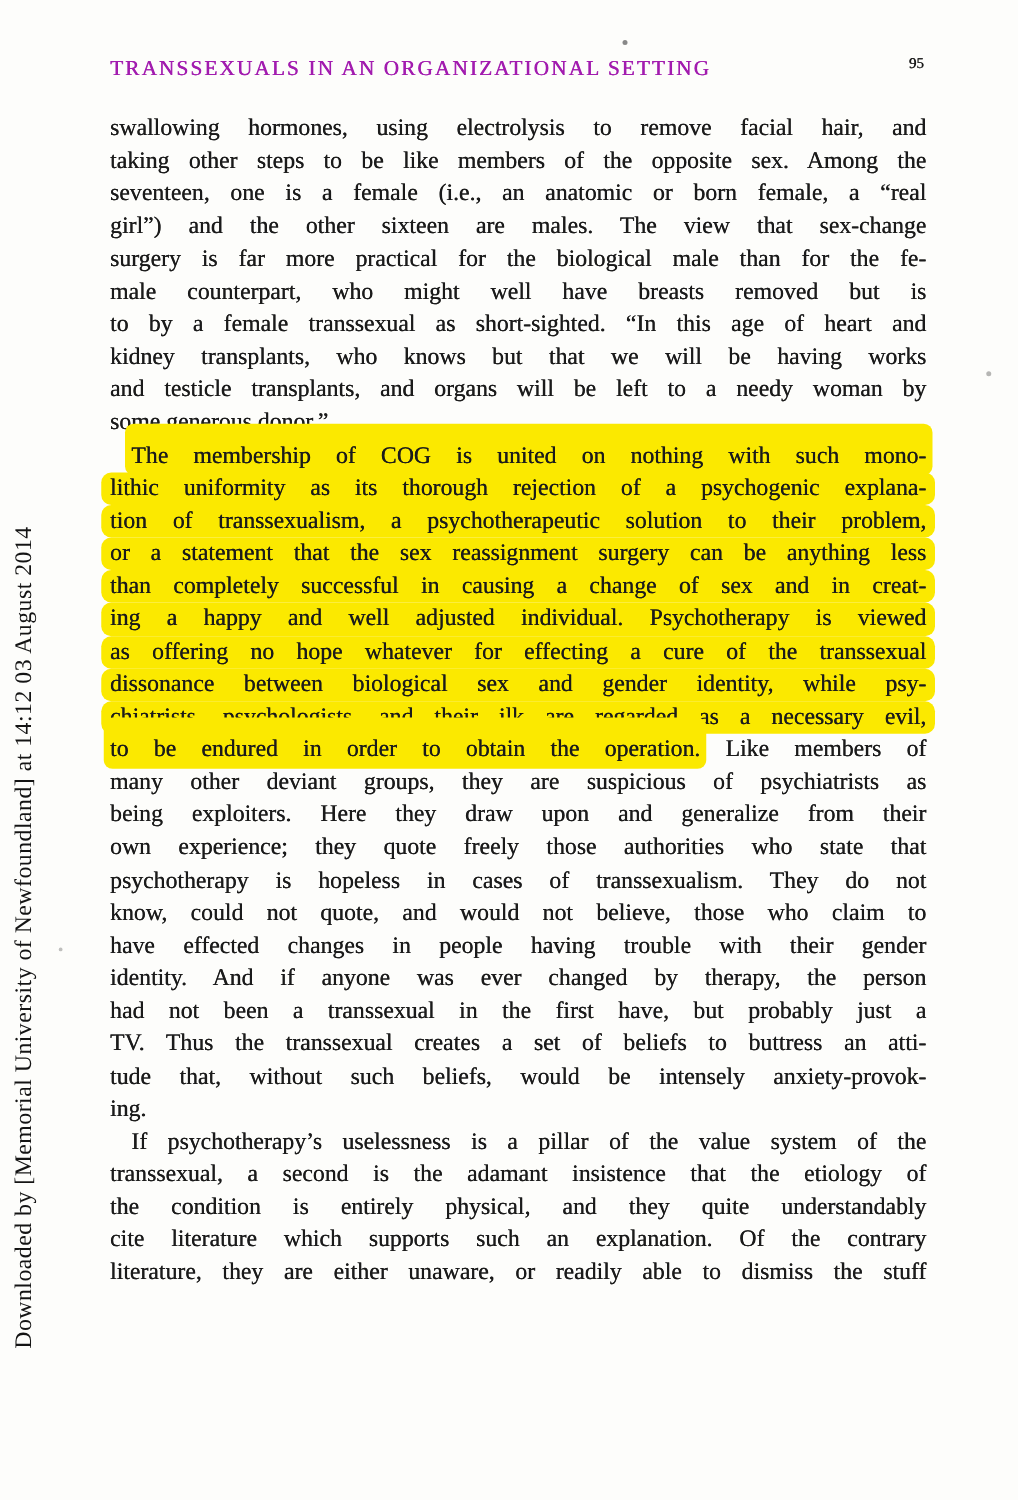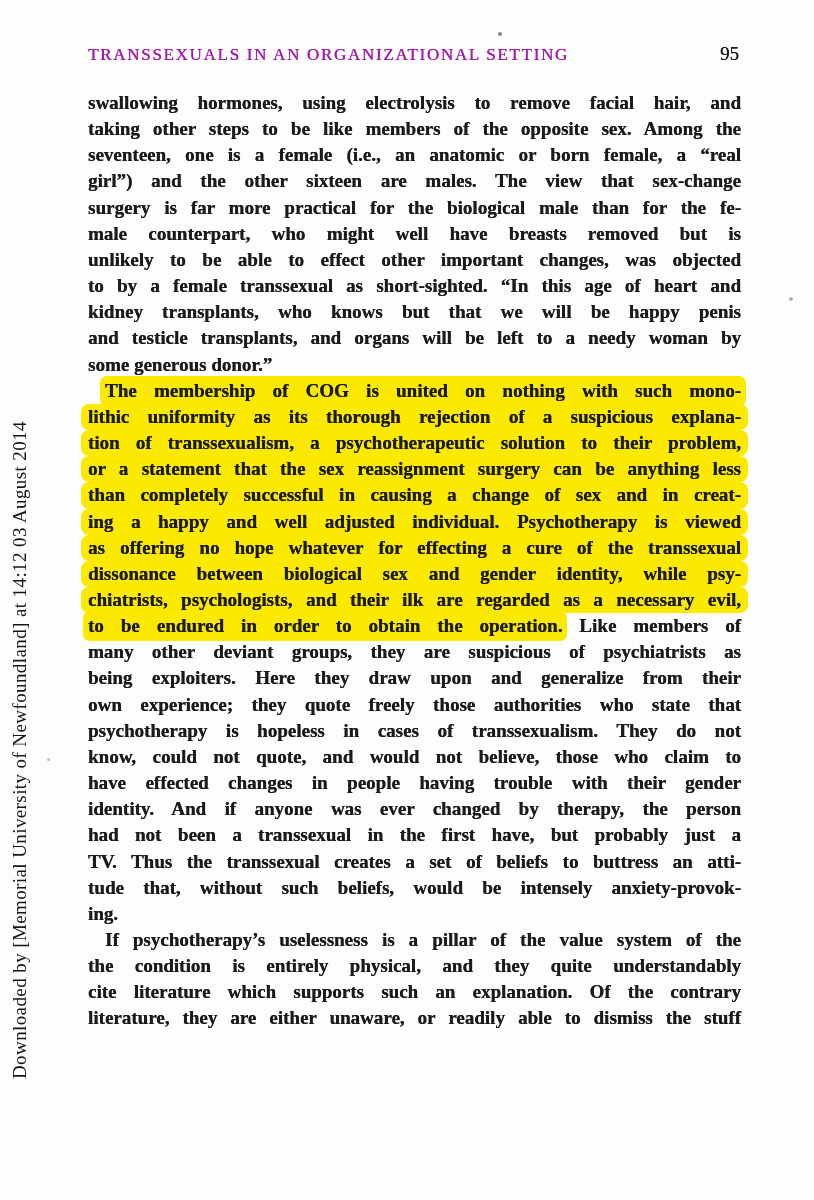--- a/index.html
+++ b/index.html
@@ -19,44 +19,44 @@
   }
   .running-title {
     display: block; text-align: left;
     font-size: 17px; letter-spacing: 1.7px;
     color: #a21caf;
     font-weight: normal;
     text-shadow: 0.4px 0 0 currentColor; 
   }
   .page-number {
     position: absolute; right: 2px; top: -2px;
-    font-size: 19px; color: #1a1a1a;
+    font-size: 12px; color: #1a1a1a;
     text-shadow: 0.3px 0 0 currentColor;
   }
 
   
   .body-text {
     position: absolute; left: 88px; top: 90px; width: 653px;
     font-size: 19px; line-height: 26.15px;
     text-shadow: 0.25px 0 0 currentColor;
   }
-  .line { text-align: justify; text-align-last: justify; font-weight: bold; }
+  .line { text-align: justify; text-align-last: justify; }
   .line.flush { text-align-last: left; }
   .line.indent { text-indent: 17px; }
 
   
   .line.hl-full {
     background: var(--hl, #fbe900);
     margin: 0 -7px; padding: 0 7px;
     border-radius: 8px;
   }
   
   .hl {
     background: var(--hl, #fbe900);
-    padding: 4px 5px 5px 5px;
+    padding: 15px 5px 5px 5px;
     margin: 0 -5px;
     border-radius: 7px;
   }
 
   
   .stamp {
     position: absolute; left: 9px; top: 1079px;
     transform-origin: 0 0;
     transform: rotate(-90deg);
     white-space: nowrap;
@@ -80,47 +80,47 @@
     <span class="page-number">95</span>
   </div>
 
   <div class="body-text" id="body-text">
       <div class="line"><span>swallowing hormones, using electrolysis to remove facial hair, and</span></div>
       <div class="line"><span>taking other steps to be like members of the opposite sex. Among the</span></div>
       <div class="line"><span>seventeen, one is a female (i.e., an anatomic or born female, a “real</span></div>
       <div class="line"><span>girl”) and the other sixteen are males. The view that sex-change</span></div>
       <div class="line"><span>surgery is far more practical for the biological male than for the fe-</span></div>
       <div class="line"><span>male counterpart, who might well have breasts removed but is</span></div>
-      <div class="line"><span>unlikely to be able to effect other important changes, was objected</span></div>
       <div class="line"><span>to by a female transsexual as short-sighted. “In this age of heart and</span></div>
-      <div class="line"><span>kidney transplants, who knows but that we will be happy penis</span></div>
+      <div class="line"><span>kidney transplants, who knows but that we will be having works</span></div>
       <div class="line"><span>and testicle transplants, and organs will be left to a needy woman by</span></div>
       <div class="line flush"><span>some generous donor.”</span></div>
       <div class="line indent"><span class="hl">The membership of COG is united on nothing with such mono-</span></div>
-      <div class="line hl-full"><span>lithic uniformity as its thorough rejection of a suspicious explana-</span></div>
+      <div class="line hl-full"><span>lithic uniformity as its thorough rejection of a psychogenic explana-</span></div>
       <div class="line hl-full"><span>tion of transsexualism, a psychotherapeutic solution to their problem,</span></div>
       <div class="line hl-full"><span>or a statement that the sex reassignment surgery can be anything less</span></div>
       <div class="line hl-full"><span>than completely successful in causing a change of sex and in creat-</span></div>
       <div class="line hl-full"><span>ing a happy and well adjusted individual. Psychotherapy is viewed</span></div>
       <div class="line hl-full"><span>as offering no hope whatever for effecting a cure of the transsexual</span></div>
       <div class="line hl-full"><span>dissonance between biological sex and gender identity, while psy-</span></div>
       <div class="line hl-full"><span>chiatrists, psychologists, and their ilk are regarded as a necessary evil,</span></div>
       <div class="line"><span class="hl">to be endured in order to obtain the operation.</span><span> Like members of</span></div>
       <div class="line"><span>many other deviant groups, they are suspicious of psychiatrists as</span></div>
       <div class="line"><span>being exploiters. Here they draw upon and generalize from their</span></div>
       <div class="line"><span>own experience; they quote freely those authorities who state that</span></div>
       <div class="line"><span>psychotherapy is hopeless in cases of transsexualism. They do not</span></div>
       <div class="line"><span>know, could not quote, and would not believe, those who claim to</span></div>
       <div class="line"><span>have effected changes in people having trouble with their gender</span></div>
       <div class="line"><span>identity. And if anyone was ever changed by therapy, the person</span></div>
       <div class="line"><span>had not been a transsexual in the first have, but probably just a</span></div>
       <div class="line"><span>TV. Thus the transsexual creates a set of beliefs to buttress an atti-</span></div>
       <div class="line"><span>tude that, without such beliefs, would be intensely anxiety-provok-</span></div>
       <div class="line flush"><span>ing.</span></div>
       <div class="line indent"><span>If psychotherapy’s uselessness is a pillar of the value system of the</span></div>
+      <div class="line"><span>transsexual, a second is the adamant insistence that the etiology of</span></div>
       <div class="line"><span>the condition is entirely physical, and they quite understandably</span></div>
       <div class="line"><span>cite literature which supports such an explanation. Of the contrary</span></div>
       <div class="line"><span>literature, they are either unaware, or readily able to dismiss the stuff</span></div>
     </div>
 
   <div class="stamp">Downloaded by [Memorial University of Newfoundland] at 14:12 03 August 2014</div>
 
   <div class="speck s1"></div>
   <div class="speck s2"></div>
   <div class="speck s3"></div>

